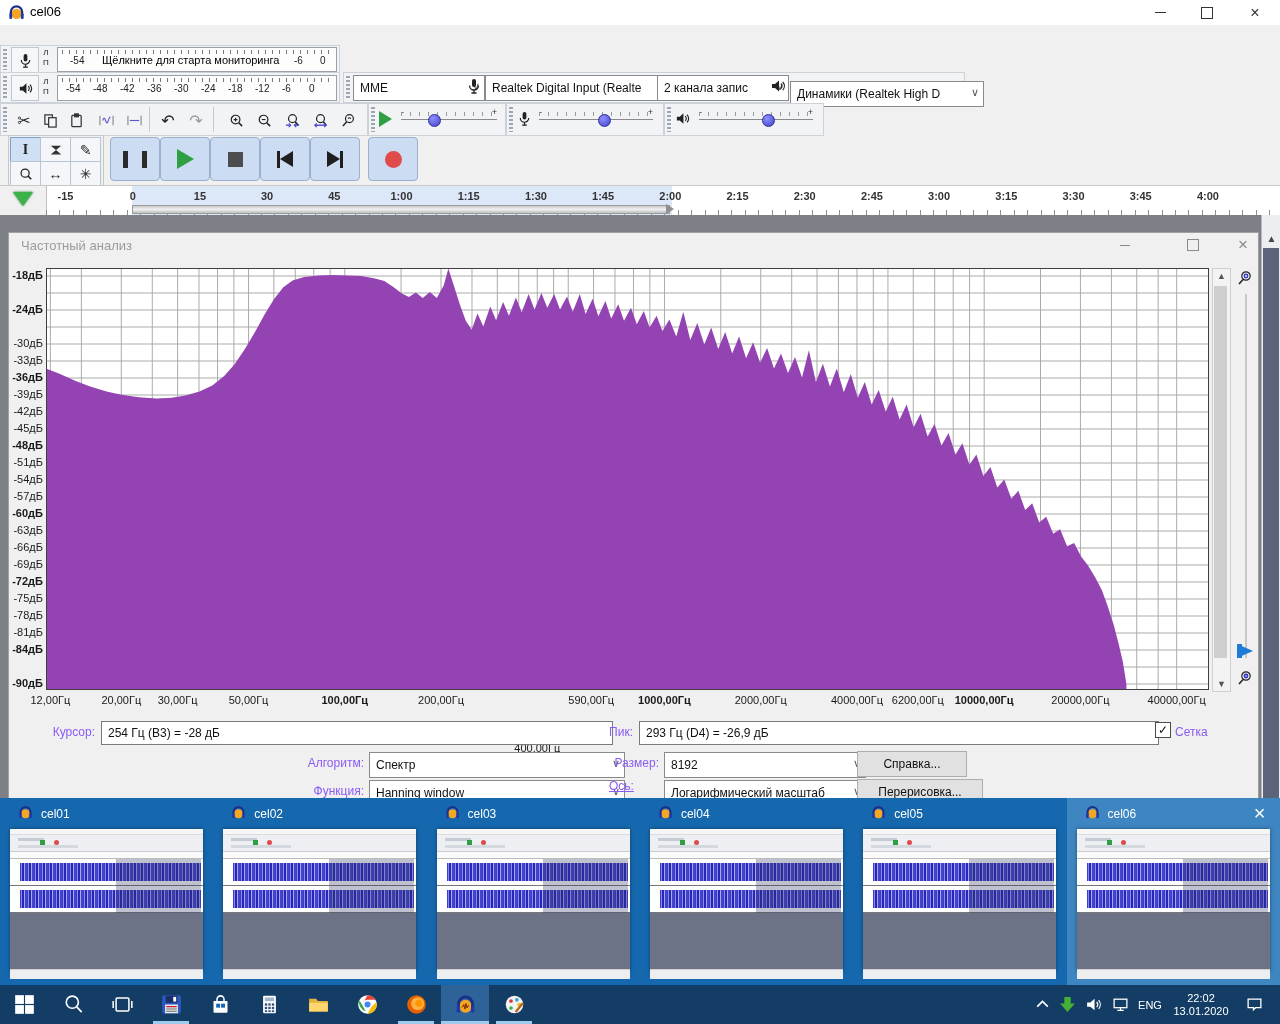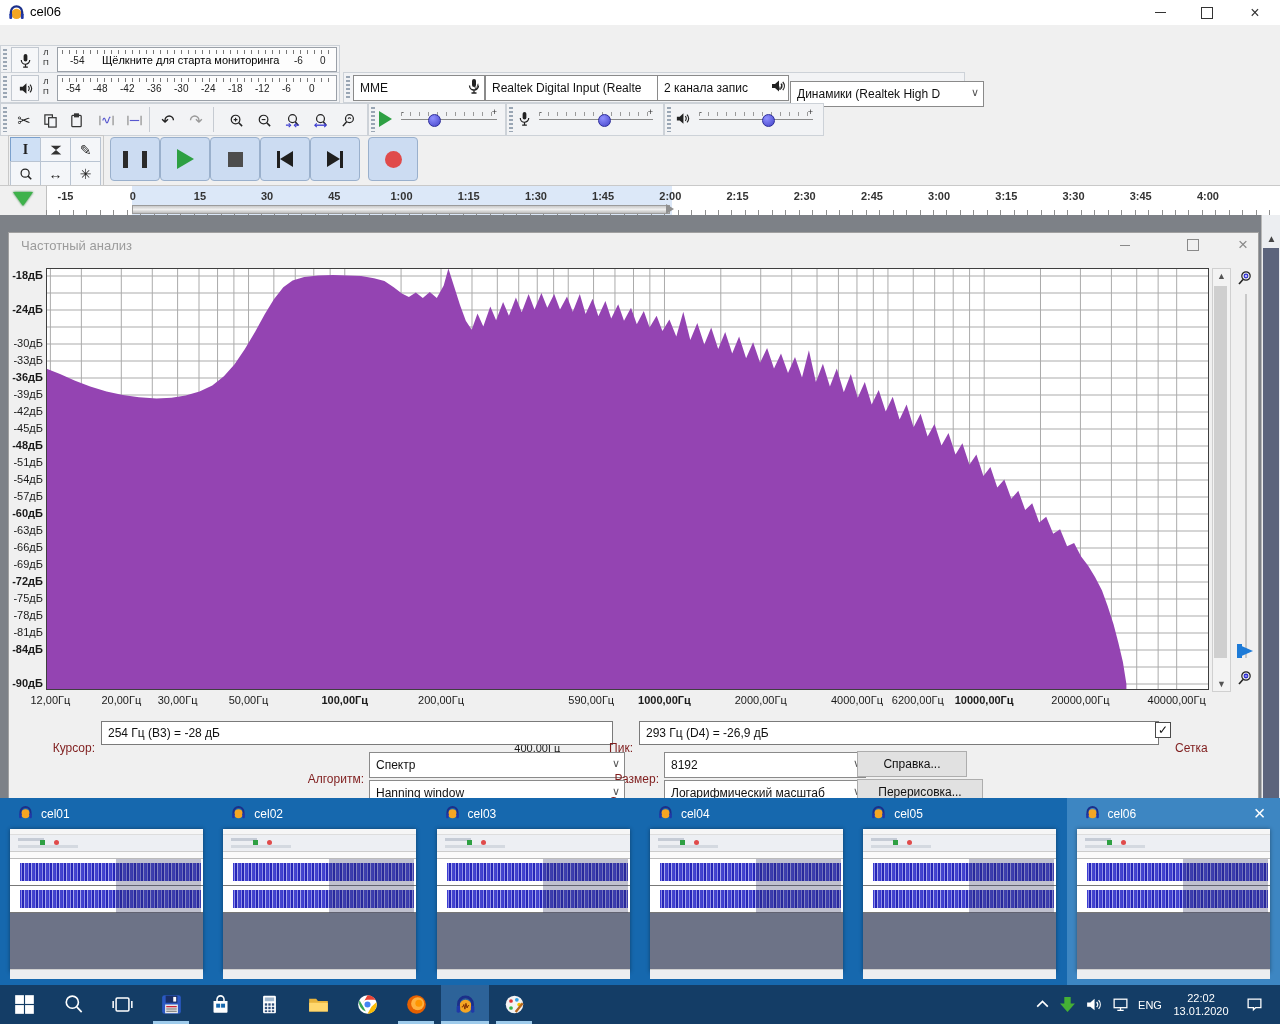--- a/index.html
+++ b/index.html
@@ -80,21 +80,21 @@
   .xlab{position:absolute;top:461px;transform:translateX(-50%);font-size:11px;color:#1a1a1a;white-space:nowrap;}
   .b{font-weight:bold;}
   #plotwrap{position:absolute;left:37px;top:35px;width:1163px;height:422px;background:#fff;}
   #fw-scroll{position:absolute;left:1203px;top:35px;width:17px;height:422px;background:#f3f3f3;border:1px solid #d0d0d0;}
   #fw-scroll .a{position:absolute;left:0;width:100%;height:14px;text-align:center;font-size:9px;color:#555;line-height:14px;}
   #fw-scroll .th{position:absolute;left:1px;width:13px;top:17px;height:372px;background:#cfcfcf;}
   #fw-zoomcol{position:absolute;left:1226px;top:35px;width:22px;height:422px;}
   #fw-zslider{position:absolute;left:10px;top:26px;width:2px;height:364px;background:#c8c8c8;}
   #fw-zptr{position:absolute;left:2px;top:376px;width:0;height:0;border-top:7px solid transparent;border-bottom:7px solid transparent;border-left:16px solid #1e7bd7;}
   #fw-zptr:before{content:"";position:absolute;left:-16px;top:-7px;width:5px;height:14px;background:#1e7bd7;}
-  .fw-label{position:absolute;font-size:12px;color:#7f1d1d;white-space:nowrap;margin-top:16px;}
+  .fw-label{position:absolute;font-size:12px;color:#8b5cf6;white-space:nowrap;}
   .fw-input{position:absolute;height:22px;background:#fff;border:1px solid #7a7a7a;display:flex;align-items:center;
             padding:0 6px;font-size:12px;white-space:nowrap;}
   .fw-btn2{position:absolute;height:24px;background:#e1e1e1;border:1px solid #adadad;display:flex;align-items:center;
            justify-content:center;font-size:12px;padding:0 10px;}
   #fw-check{position:absolute;width:14px;height:14px;background:#fff;border:1px solid #4a4a4a;
             display:flex;align-items:center;justify-content:center;font-size:12px;line-height:12px;color:#111;}
   .mag{position:absolute;width:16px;height:16px;}
 
   
   #flyout{left:0;top:798px;width:1280px;height:187px;background:#1668ae;}

